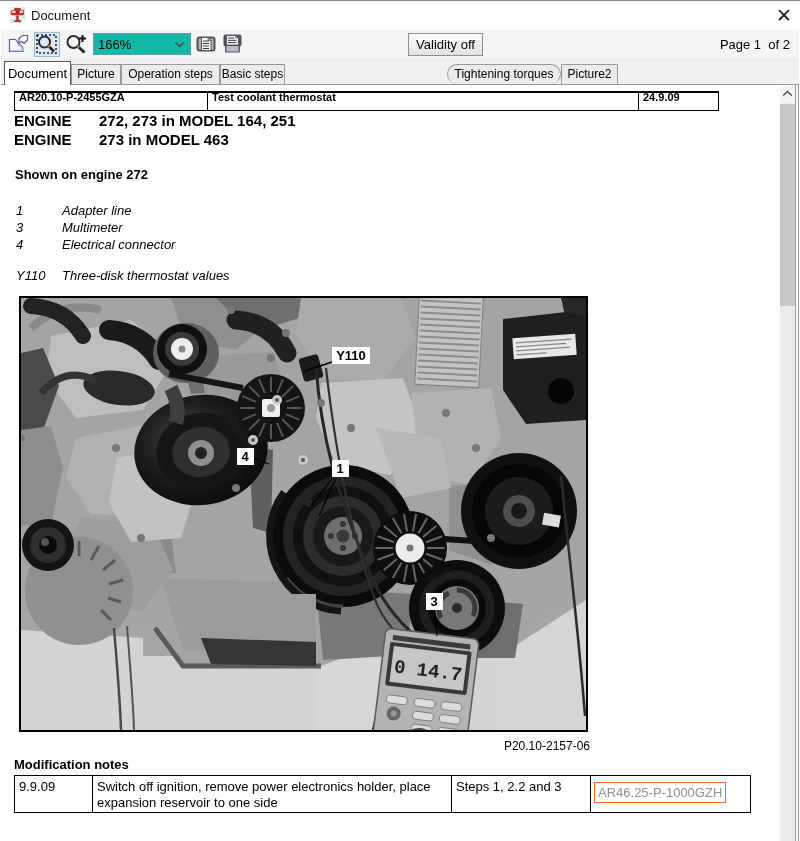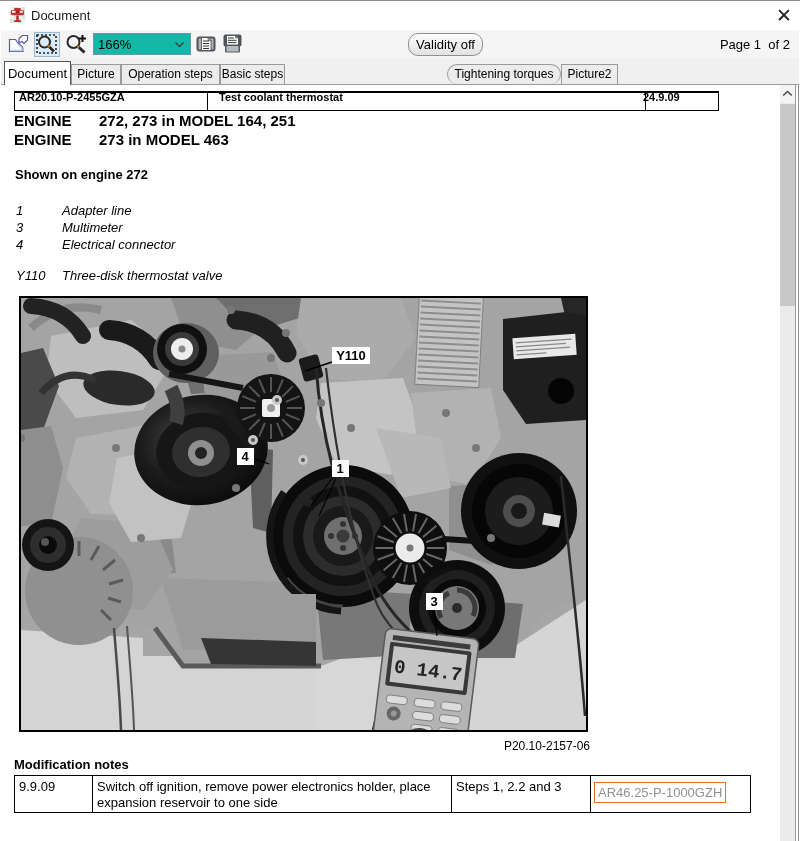--- a/index.html
+++ b/index.html
@@ -12,39 +12,39 @@
 
 #titlebar{position:absolute;left:1px;top:1px;width:798px;height:29px;background:#fff;}
 #titletext{position:absolute;left:30px;top:7px;font-size:13px;color:#1a1a1a;}
 #closex{position:absolute;left:770px;top:3px;width:26px;height:23px;font-size:19px;color:#222;text-align:center;line-height:23px;font-weight:400;}
 
 #toolbar{position:absolute;left:1px;top:30px;width:798px;height:28px;background:#f5f5f5;}
 .combo{position:absolute;background:#14b8a6;border:1px solid #7292b2;box-sizing:border-box;font-size:13px;color:#000;}
 .combo .txt{position:absolute;left:8px;top:3px;}
 .combo .chev{position:absolute;right:6px;top:8px;width:9px;height:6px;}
 .combo .chev svg{display:block;}
-#btnval{position:absolute;left:408px;top:33px;width:75px;height:23px;background:linear-gradient(#fdfdfd,#e2e2e2);border:1px solid #909090;border-radius:10px;box-sizing:border-box;font-size:13px;text-align:center;line-height:21px;}
+#btnval{position:absolute;left:408px;top:33px;width:75px;height:23px;background:linear-gradient(#fdfdfd,#e2e2e2);border:1px solid #909090;border-radius:0;box-sizing:border-box;font-size:13px;text-align:center;line-height:21px;}
 #pageinfo{position:absolute;left:640px;top:37px;width:150px;text-align:right;font-size:13px;}
 
 #tabbar{position:absolute;left:1px;top:58px;width:798px;height:27px;background:#f0f0f0;}
 .tab{position:absolute;top:6px;height:20px;background:#ececec;border:1px solid #9a9a9a;border-bottom:none;box-sizing:border-box;font-size:12px;text-align:center;padding-top:2px;}
 #tab-active{position:absolute;left:3px;top:3px;height:24px;background:#fff;border:1px solid #555;border-bottom:none;box-sizing:border-box;font-size:13px;text-align:center;padding-top:4px;z-index:3;}
 #tabline{position:absolute;left:1px;top:84px;width:798px;height:1px;background:#9a9a9a;}
 
 #content{position:absolute;left:1px;top:85px;width:779px;height:756px;background:#fff;}
 
 #sbar{position:absolute;left:780px;top:85px;width:15px;height:756px;background:#ebebeb;}
 #sbtn{position:absolute;left:0px;top:0px;width:15px;height:18px;background:#f4f4f4;color:#505050;font-size:10px;text-align:center;line-height:18px;}
 #sthumb{position:absolute;left:0px;top:19px;width:15px;height:202px;background:#c8c8c8;}
 
 .b{font-weight:bold;}
 .i{font-style:italic;}
 #hdrtable{position:absolute;left:14px;top:91px;width:705px;height:20px;border:1px solid #000;border-top:2px solid #000;box-sizing:border-box;}
 #hdrtable .c1{position:absolute;left:0;top:0;width:192px;height:18px;border-right:1px solid #000;}
-#hdrtable .c2{position:absolute;left:200px;top:0;width:430px;height:18px;border-right:1px solid #000;}
+#hdrtable .c2{position:absolute;left:193px;top:0;width:430px;height:18px;border-right:1px solid #000;}
 #hdrtable .c3{position:absolute;left:624px;top:0;width:78px;height:18px;}
 #hdrtable span{position:absolute;left:4px;top:-2px;font-size:11px;font-weight:bold;white-space:nowrap;}
 .dline{position:absolute;font-size:13px;white-space:nowrap;}
 .f15{font-size:15px;}
 #photo{position:absolute;left:19px;top:296px;width:569px;height:436px;border:2px solid #000;box-sizing:border-box;}
 #caption{position:absolute;left:440px;top:739px;width:150px;text-align:right;font-size:12px;}
 #modtable{position:absolute;left:14px;top:775px;width:737px;height:38px;border:1px solid #000;box-sizing:border-box;}
 #modtable .mc{position:absolute;top:0;height:36px;border-right:1px solid #000;box-sizing:border-box;font-size:13px;}
 #modtable .mtx{position:absolute;left:4px;top:3px;line-height:16px;}
 #gzh{position:absolute;left:3px;top:6px;border:1px solid #e86e32;color:#919191;font-size:13px;padding:2px 3px 2px 3px;white-space:nowrap;}
@@ -167,21 +167,21 @@
 <div class="dline b f15" style="left:14px;top:131px;">ENGINE</div>
 <div class="dline b f15" style="left:99px;top:131px;">273 in MODEL 463</div>
 <div class="dline b" style="left:15px;top:167px;">Shown on engine 272</div>
 <div class="dline i" style="left:16px;top:203px;">1</div>
 <div class="dline i" style="left:62px;top:203px;">Adapter line</div>
 <div class="dline i" style="left:16px;top:220px;">3</div>
 <div class="dline i" style="left:62px;top:220px;">Multimeter</div>
 <div class="dline i" style="left:16px;top:237px;">4</div>
 <div class="dline i" style="left:62px;top:237px;">Electrical connector</div>
 <div class="dline i" style="left:16px;top:268px;">Y110</div>
-<div class="dline i" style="left:62px;top:268px;">Three-disk thermostat valve</div>
+<div class="dline i" style="left:62px;top:268px;">Three-disk thermostat values</div>
 
 <div id="photo">
 <svg width="565" height="432" viewBox="0 0 565 432">
 <defs>
 <filter id="grain" x="0" y="0" width="100%" height="100%">
 <feTurbulence type="fractalNoise" baseFrequency="0.9" numOctaves="2" seed="7"></feTurbulence>
 <feColorMatrix type="saturate" values="0"></feColorMatrix>
 <feComponentTransfer>
             <feFuncA type="linear" slope="0" intercept="1"></feFuncA>
           </feComponentTransfer>

